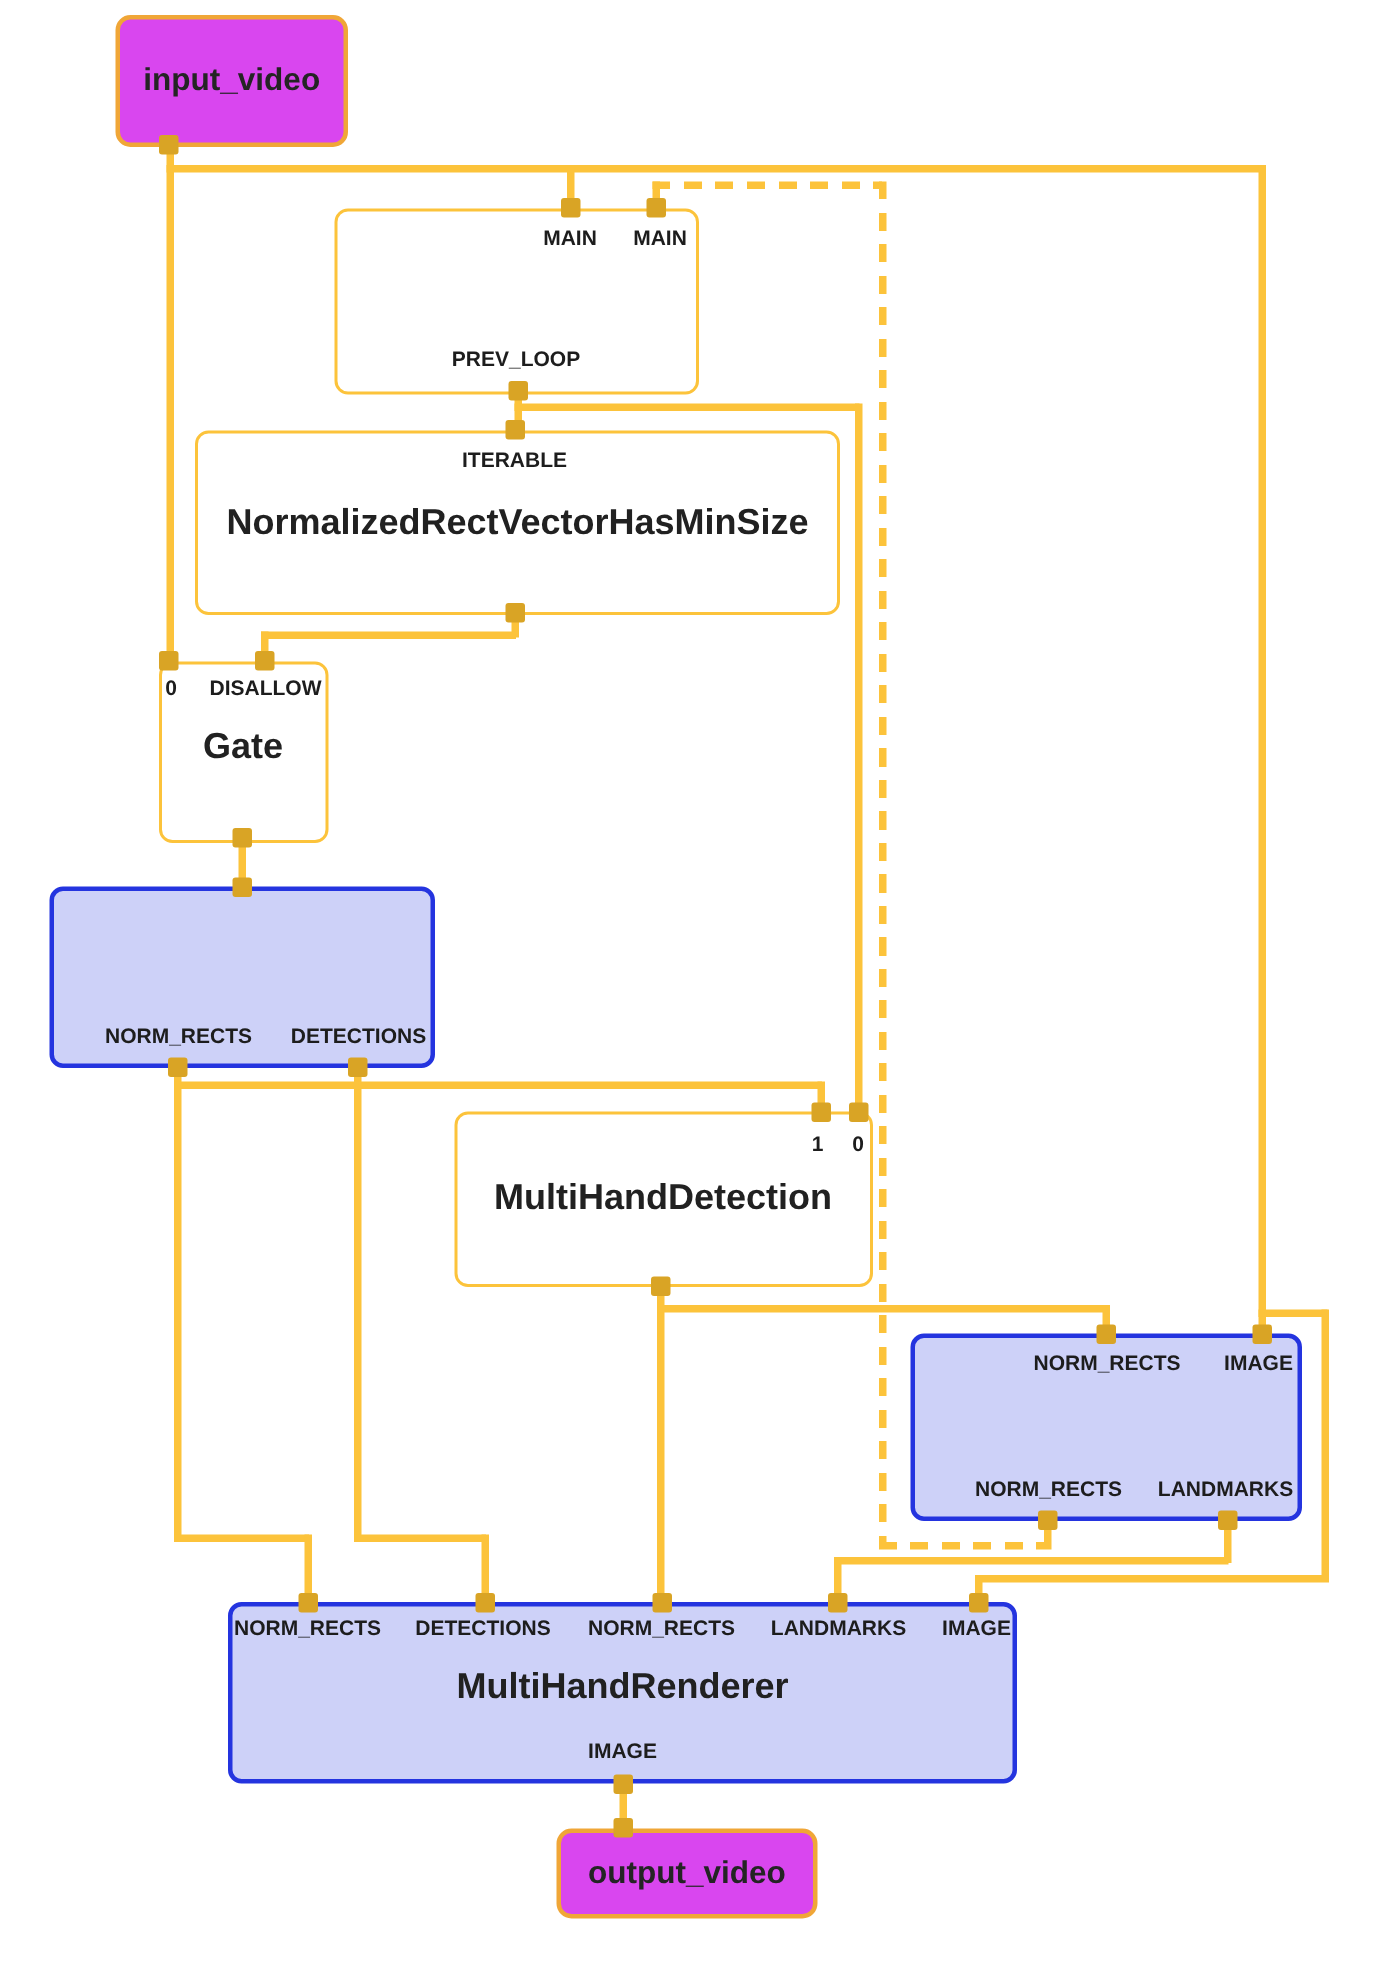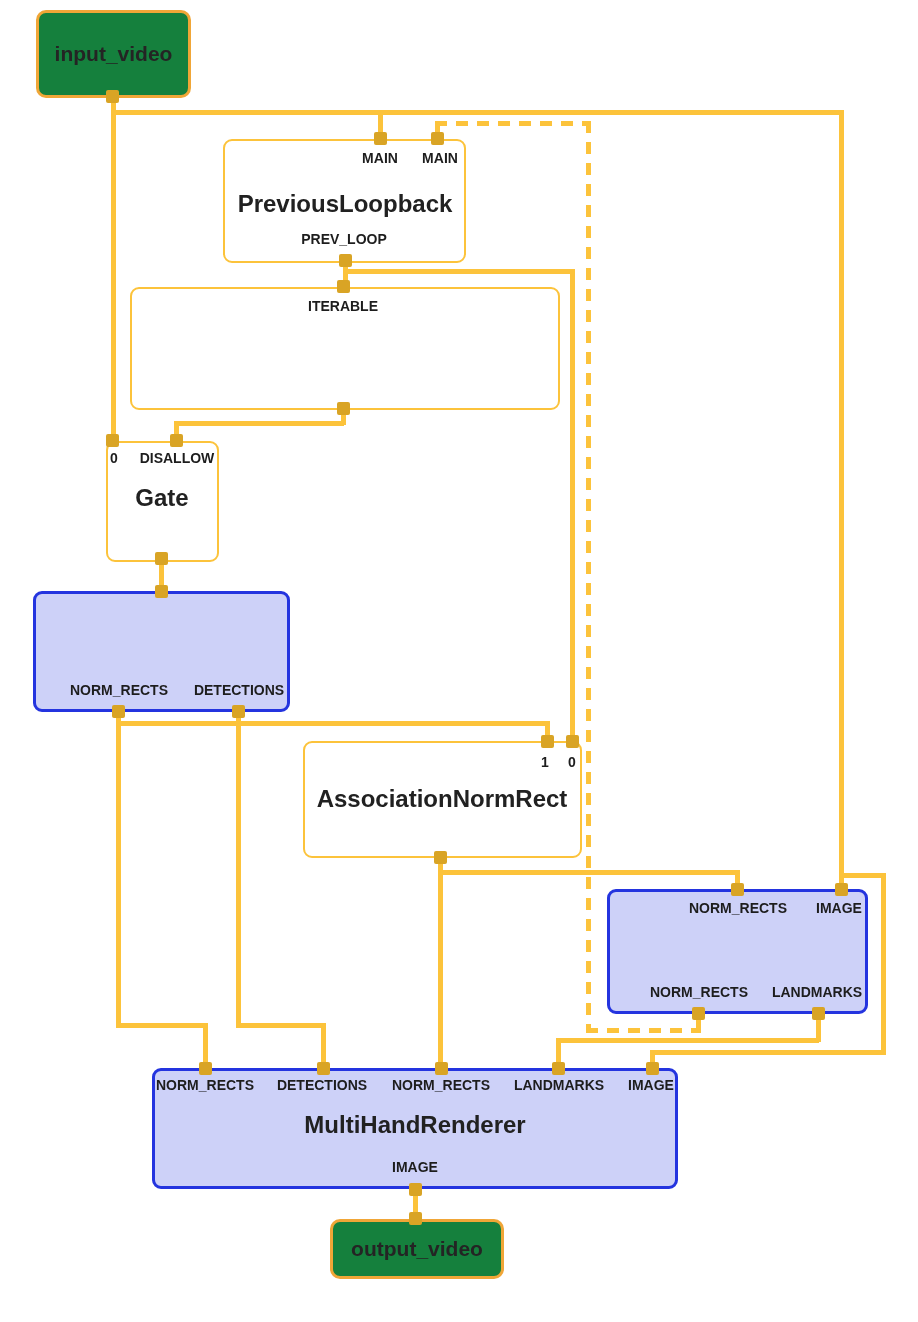--- a/index.html
+++ b/index.html
@@ -10,23 +10,23 @@
   .v{width:5px;}
   .hd{position:absolute;height:5px;z-index:1;background:repeating-linear-gradient(90deg,#FCC33B 0 12px,transparent 12px 21px);}
   .vd{position:absolute;width:5px;z-index:1;background:repeating-linear-gradient(180deg,#FCC33B 0 12px,transparent 12px 21px);}
   
   .port{position:absolute;width:13px;height:13px;background:#D9A425;border-radius:2px;z-index:3;}
   
   .node{position:absolute;box-sizing:border-box;border-radius:9px;z-index:2;}
   .calc{background:#ffffff;border:2.5px solid #FCC33B;}
   .sub{background:#CDD1F8;border:3px solid #2434DF;}
   .stream{position:absolute;box-sizing:border-box;border-radius:10px;z-index:2;
-          background:#15803d;border:3px solid #F0A637;
+          background:#d946ef;border:3px solid #F0A637;
           display:flex;align-items:center;justify-content:center;
-          font-weight:bold;font-size:21px;color:#242424;}
+          font-weight:bold;font-size:21px;color:#242424;margin-left:41px;}
   
   .lbl{position:absolute;transform:translateX(-50%);font-size:14px;color:#1d1d1d;white-space:nowrap;z-index:4;font-weight:bold;}
   .ttl{position:absolute;transform:translateX(-50%);font-size:24px;font-weight:bold;color:#212121;white-space:nowrap;z-index:4;}
 </style>
 </head>
 <body>
 
 <div class="canvas">
 
   <div class="e v" style="left:111px;top:97px;height:342px"></div>
@@ -83,35 +83,35 @@
   <div class="node sub" style="left:607px;top:889px;width:261px;height:125px"></div>
 
   <div class="node sub" style="left:152px;top:1068px;width:526px;height:121px"></div>
 
   <div class="stream" style="left:330px;top:1219px;width:174px;height:60px">
     <span>output_video</span>
   </div>
 
   <div class="lbl" style="left:380px;top:150px">MAIN</div>
   <div class="lbl" style="left:440px;top:150px">MAIN</div>
-  <div class="ttl" style="left:345px;top:190px">PreviousLoopback</div>
   <div class="lbl" style="left:344px;top:231px">PREV_LOOP</div>
 
   <div class="lbl" style="left:343px;top:298px">ITERABLE</div>
+  <div class="ttl" style="left:345px;top:335px">NormalizedRectVectorHasMinSize</div>
 
   <div class="lbl" style="left:114px;top:450px">0</div>
   <div class="lbl" style="left:177px;top:450px">DISALLOW</div>
   <div class="ttl" style="left:162px;top:484px">Gate</div>
 
   <div class="lbl" style="left:119px;top:682px">NORM_RECTS</div>
   <div class="lbl" style="left:239px;top:682px">DETECTIONS</div>
 
   <div class="lbl" style="left:545px;top:754px">1</div>
   <div class="lbl" style="left:572px;top:754px">0</div>
-  <div class="ttl" style="left:442px;top:785px">AssociationNormRect</div>
+  <div class="ttl" style="left:442px;top:785px">MultiHandDetection</div>
 
   <div class="lbl" style="left:738px;top:900px">NORM_RECTS</div>
   <div class="lbl" style="left:839px;top:900px">IMAGE</div>
   <div class="lbl" style="left:699px;top:984px">NORM_RECTS</div>
   <div class="lbl" style="left:817px;top:984px">LANDMARKS</div>
 
   <div class="lbl" style="left:205px;top:1077px">NORM_RECTS</div>
   <div class="lbl" style="left:322px;top:1077px">DETECTIONS</div>
   <div class="lbl" style="left:441px;top:1077px">NORM_RECTS</div>
   <div class="lbl" style="left:559px;top:1077px">LANDMARKS</div>

